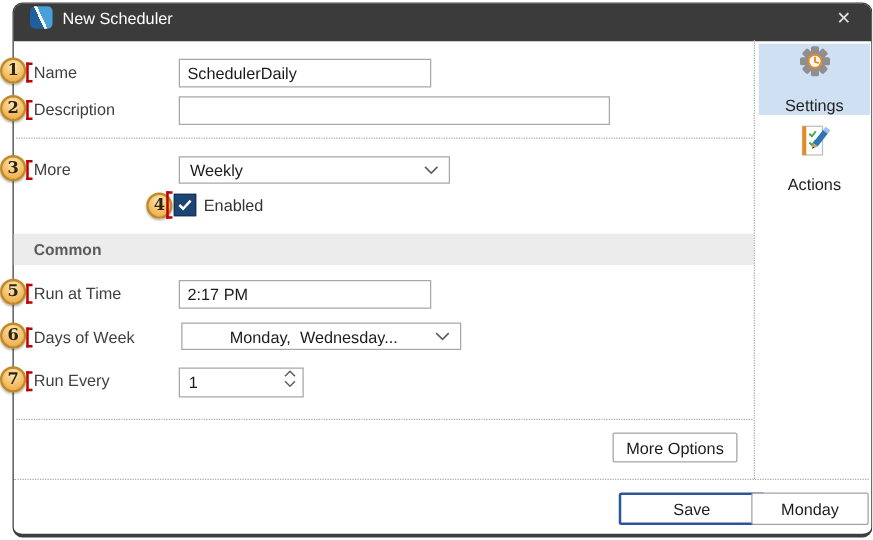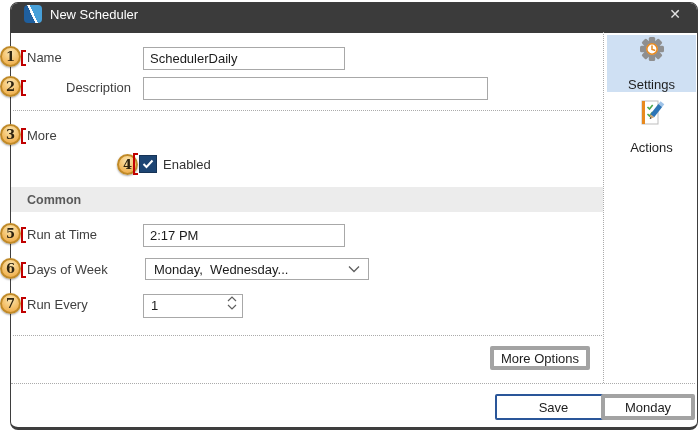--- a/index.html
+++ b/index.html
@@ -18,21 +18,21 @@
 
   
   .abs{position:absolute;}
   .flabel{color:#3f3f3f;}
   .tbox{position:absolute;background:#fff;border:1px solid #a8a8a8;height:21px;
         font-family:"Liberation Sans",sans-serif;font-size:13px;color:#1b1b1b;
         padding:0 6px;box-sizing:content-box;outline:none;}
   .selectbox{position:absolute;background:#fff;border:1px solid #a8a8a8;height:22px;
              display:flex;align-items:center;padding:0 8px;box-sizing:border-box;color:#1b1b1b;}
   .selectbox .val{flex:1;white-space:pre;overflow:hidden;}
-  .selectbox.centered .val{}
+  .selectbox.centered .val{text-align:center;}
   .chev{flex:0 0 auto;}
 
   .dotline-h{position:absolute;border-top:1px dotted #ababab;height:0;}
   .dotline-v{position:absolute;border-left:1px dotted #ababab;width:0;}
 
   .common-band{position:absolute;left:11px;top:187px;width:592px;height:25px;background:#ececec;
                display:flex;align-items:center;padding-left:16px;box-sizing:border-box;}
   .common-band span{color:#5a5a5a;font-weight:700;font-size:12.5px;}
 
   
@@ -45,21 +45,21 @@
   .spin-val{position:absolute;left:7px;top:3px;color:#1b1b1b;}
   .spin-btns{position:absolute;right:5px;top:1px;display:flex;flex-direction:column;gap:2px;align-items:center;}
 
   
   .side-item{position:absolute;left:607px;width:89px;display:flex;flex-direction:column;
              align-items:center;justify-content:center;gap:12px;color:#1f1f1f;}
   .side-item.selected{background:#cfe0f3;}
   .side-label{font-size:13px;}
 
   
-  .btn{position:absolute;background:#fff;border:4px solid #a3a3a3;border-radius:2px;color:#1c1c1c;
+  .btn{position:absolute;background:#fff;border:1px solid #a3a3a3;border-radius:2px;color:#1c1c1c;
        font-family:"Liberation Sans",sans-serif;font-size:13px;display:flex;align-items:center;justify-content:center;}
   .btn.primary{border:2px solid #2a5699;}
 
   
   .callout{position:absolute;width:21px;height:21px;border-radius:50%;
            background:radial-gradient(circle at 50% 28%,#fbe7b5 0%,#f5c878 45%,#eda33a 100%);
            border:2px solid #c08a28;box-sizing:border-box;box-shadow:0 1px 2px rgba(0,0,0,.35);
            display:flex;align-items:center;justify-content:center;
            font-family:"DejaVu Serif",serif;font-weight:bold;font-size:13px;color:#2f2410;}
   .rbracket{position:absolute;width:5px;border-left:2px solid #c00000;border-top:2px solid #c00000;
@@ -72,30 +72,36 @@
 
   <div class="window">
     <div class="titlebar">
       <span class="app-icon"></span>
       <span class="win-title">New Scheduler</span>
       <span class="close-btn">✕</span>
     </div>
   </div>
 
   <span class="abs flabel" style="left:27px;top:50px;">Name</span>
-  <span class="abs flabel" style="left:27px;top:80px;margin-left:39px;">Description</span>
+  <span class="abs flabel" style="left:27px;top:80px;">Description</span>
   <span class="abs flabel" style="left:27px;top:128px;">More</span>
   <span class="abs flabel" style="left:163px;top:157px;color:#333;">Enabled</span>
   <span class="abs flabel" style="left:27px;top:227px;">Run at Time</span>
   <span class="abs flabel" style="left:27px;top:262px;">Days of Week</span>
   <span class="abs flabel" style="left:27px;top:297px;">Run Every</span>
 
   <input class="tbox" style="left: 143px; top: 47px; width: 188px;" value="SchedulerDaily">
   <input class="tbox" style="left: 143px; top: 77px; width: 331px;" value="">
 
+  <div class="selectbox" style="left:143px;top:125px;width:217px;">
+    <span class="val">Weekly</span>
+    <svg class="chev" width="12" height="8" viewBox="0 0 12 8">
+      <path d="M1,1.5 L6,6.5 L11,1.5" stroke="#5f5f5f" stroke-width="1.3" fill="none"></path>
+      </svg>
+  </div>
 
   <div class="checkbox">
     <svg width="12" height="10" viewBox="0 0 12 10">
       <path d="M1.5,5 L4.5,8 L10.5,1.5" stroke="#ffffff" stroke-width="2" fill="none"></path>
       </svg>
   </div>
 
   <div class="common-band">
     <span>Common</span>
   </div>

